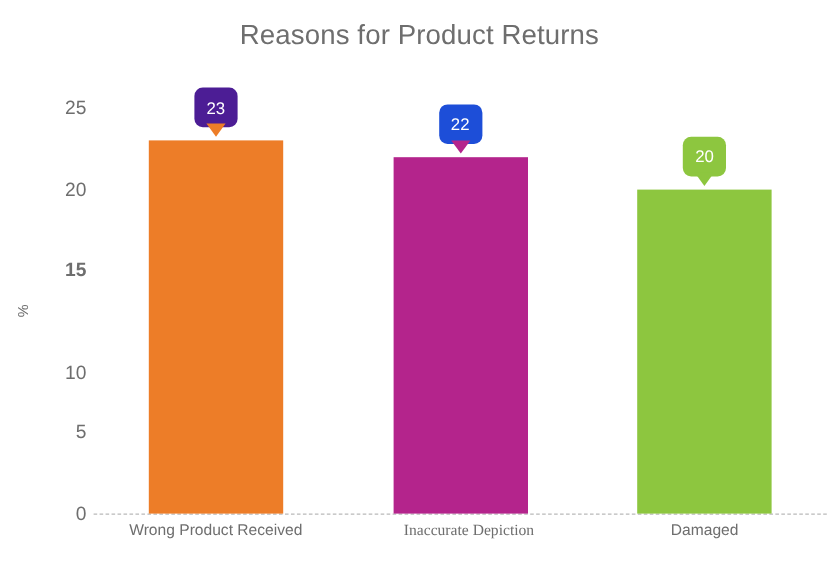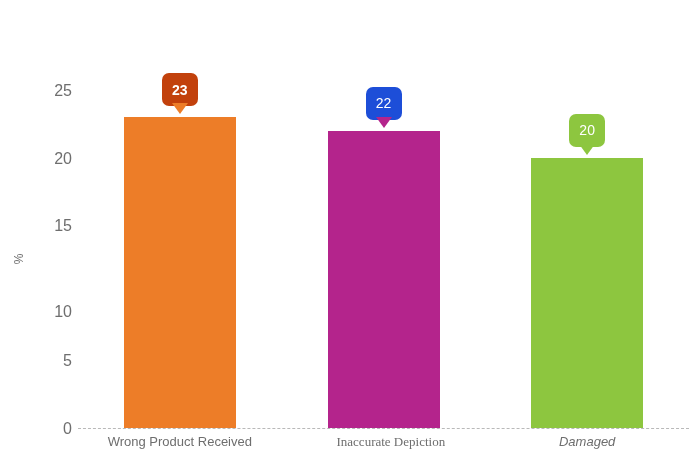--- a/index.html
+++ b/index.html
@@ -100,21 +100,21 @@
     left: 50%;
     top: 30px;
     margin-left: -8px;
     width: 0;
     height: 0;
     border-left: 8px solid transparent;
     border-right: 8px solid transparent;
     border-top-width: 11px;
     border-top-style: solid;
   }
-  .pin-orange  { background: #c2410c; font-weight: bold; }
+  .pin-orange  { background: #4c1d95; }
   .pin-orange::after  { border-top-color: #ed7d28; }
   .pin-magenta { background: #1d4ed8; }
   .pin-magenta::after { border-top-color: #b4248c; }
   .pin-green   { background: #8dc63f; }
   .pin-green::after   { border-top-color: #8dc63f; }
 
   
   .x-label {
     position: absolute;
     top: 434px;
@@ -122,42 +122,43 @@
     color: #6e6e6e;
     text-align: center;
     white-space: nowrap;
   }
 </style>
 </head>
 <body>
 
 <div id="chart-root">
 
+  <div class="chart-title">Reasons for Product Returns</div>
 
   <div class="y-axis-label">%</div>
 
   <div id="y-ticks">
       <div class="y-tick" style="top: 421px;">0</div>
       <div class="y-tick" style="top: 353.4px;">5</div>
       <div class="y-tick" style="top: 304px;">10</div>
-      <div class="y-tick" style="top: 218.2px;">15</div>
+      <div class="y-tick" style="top: 218.2px; font-weight: bold;">15</div>
       <div class="y-tick" style="top: 150.6px;">20</div>
       <div class="y-tick" style="top: 83px;">25</div>
     </div>
 
   <div class="baseline"></div>
 
   <div class="plot-area" id="plot-area">
       <div class="bar bar-orange" style="left: 45.8333px; width: 112px; top: 57.04px; height: 310.96px; bottom: auto;"></div>
       <div class="bar bar-magenta" style="left: 249.5px; width: 112px; top: 70.56px; height: 297.44px; bottom: auto;"></div>
       <div class="bar bar-green" style="left: 453.167px; width: 112px; top: 97.6px; height: 270.4px; bottom: auto;"></div>
     </div>
 
   <div id="x-labels">
       <div class="x-label" style="left: 78px; width: 203.667px; text-align: center;">Wrong Product Received</div>
       <div class="x-label" style="left: 289px; width: 203.667px; font-family: Liberation Serif, serif;">Inaccurate Depiction</div>
-      <div class="x-label" style="left: 485.333px; width: 203.667px; font-style: italic;">Damaged</div>
+      <div class="x-label" style="left: 485.333px; width: 203.667px;">Damaged</div>
     </div>
 
 <div class="pin pin-orange" style="left: 161.833px; top: 73.04px; position: absolute;">23</div>
     <div class="pin pin-magenta" style="left: 365.5px; top: 86.56px; position: absolute;">22</div>
     <div class="pin pin-green" style="left: 569.167px; top: 113.6px; position: absolute;">20</div>
   </div>
 
 </body></html>

